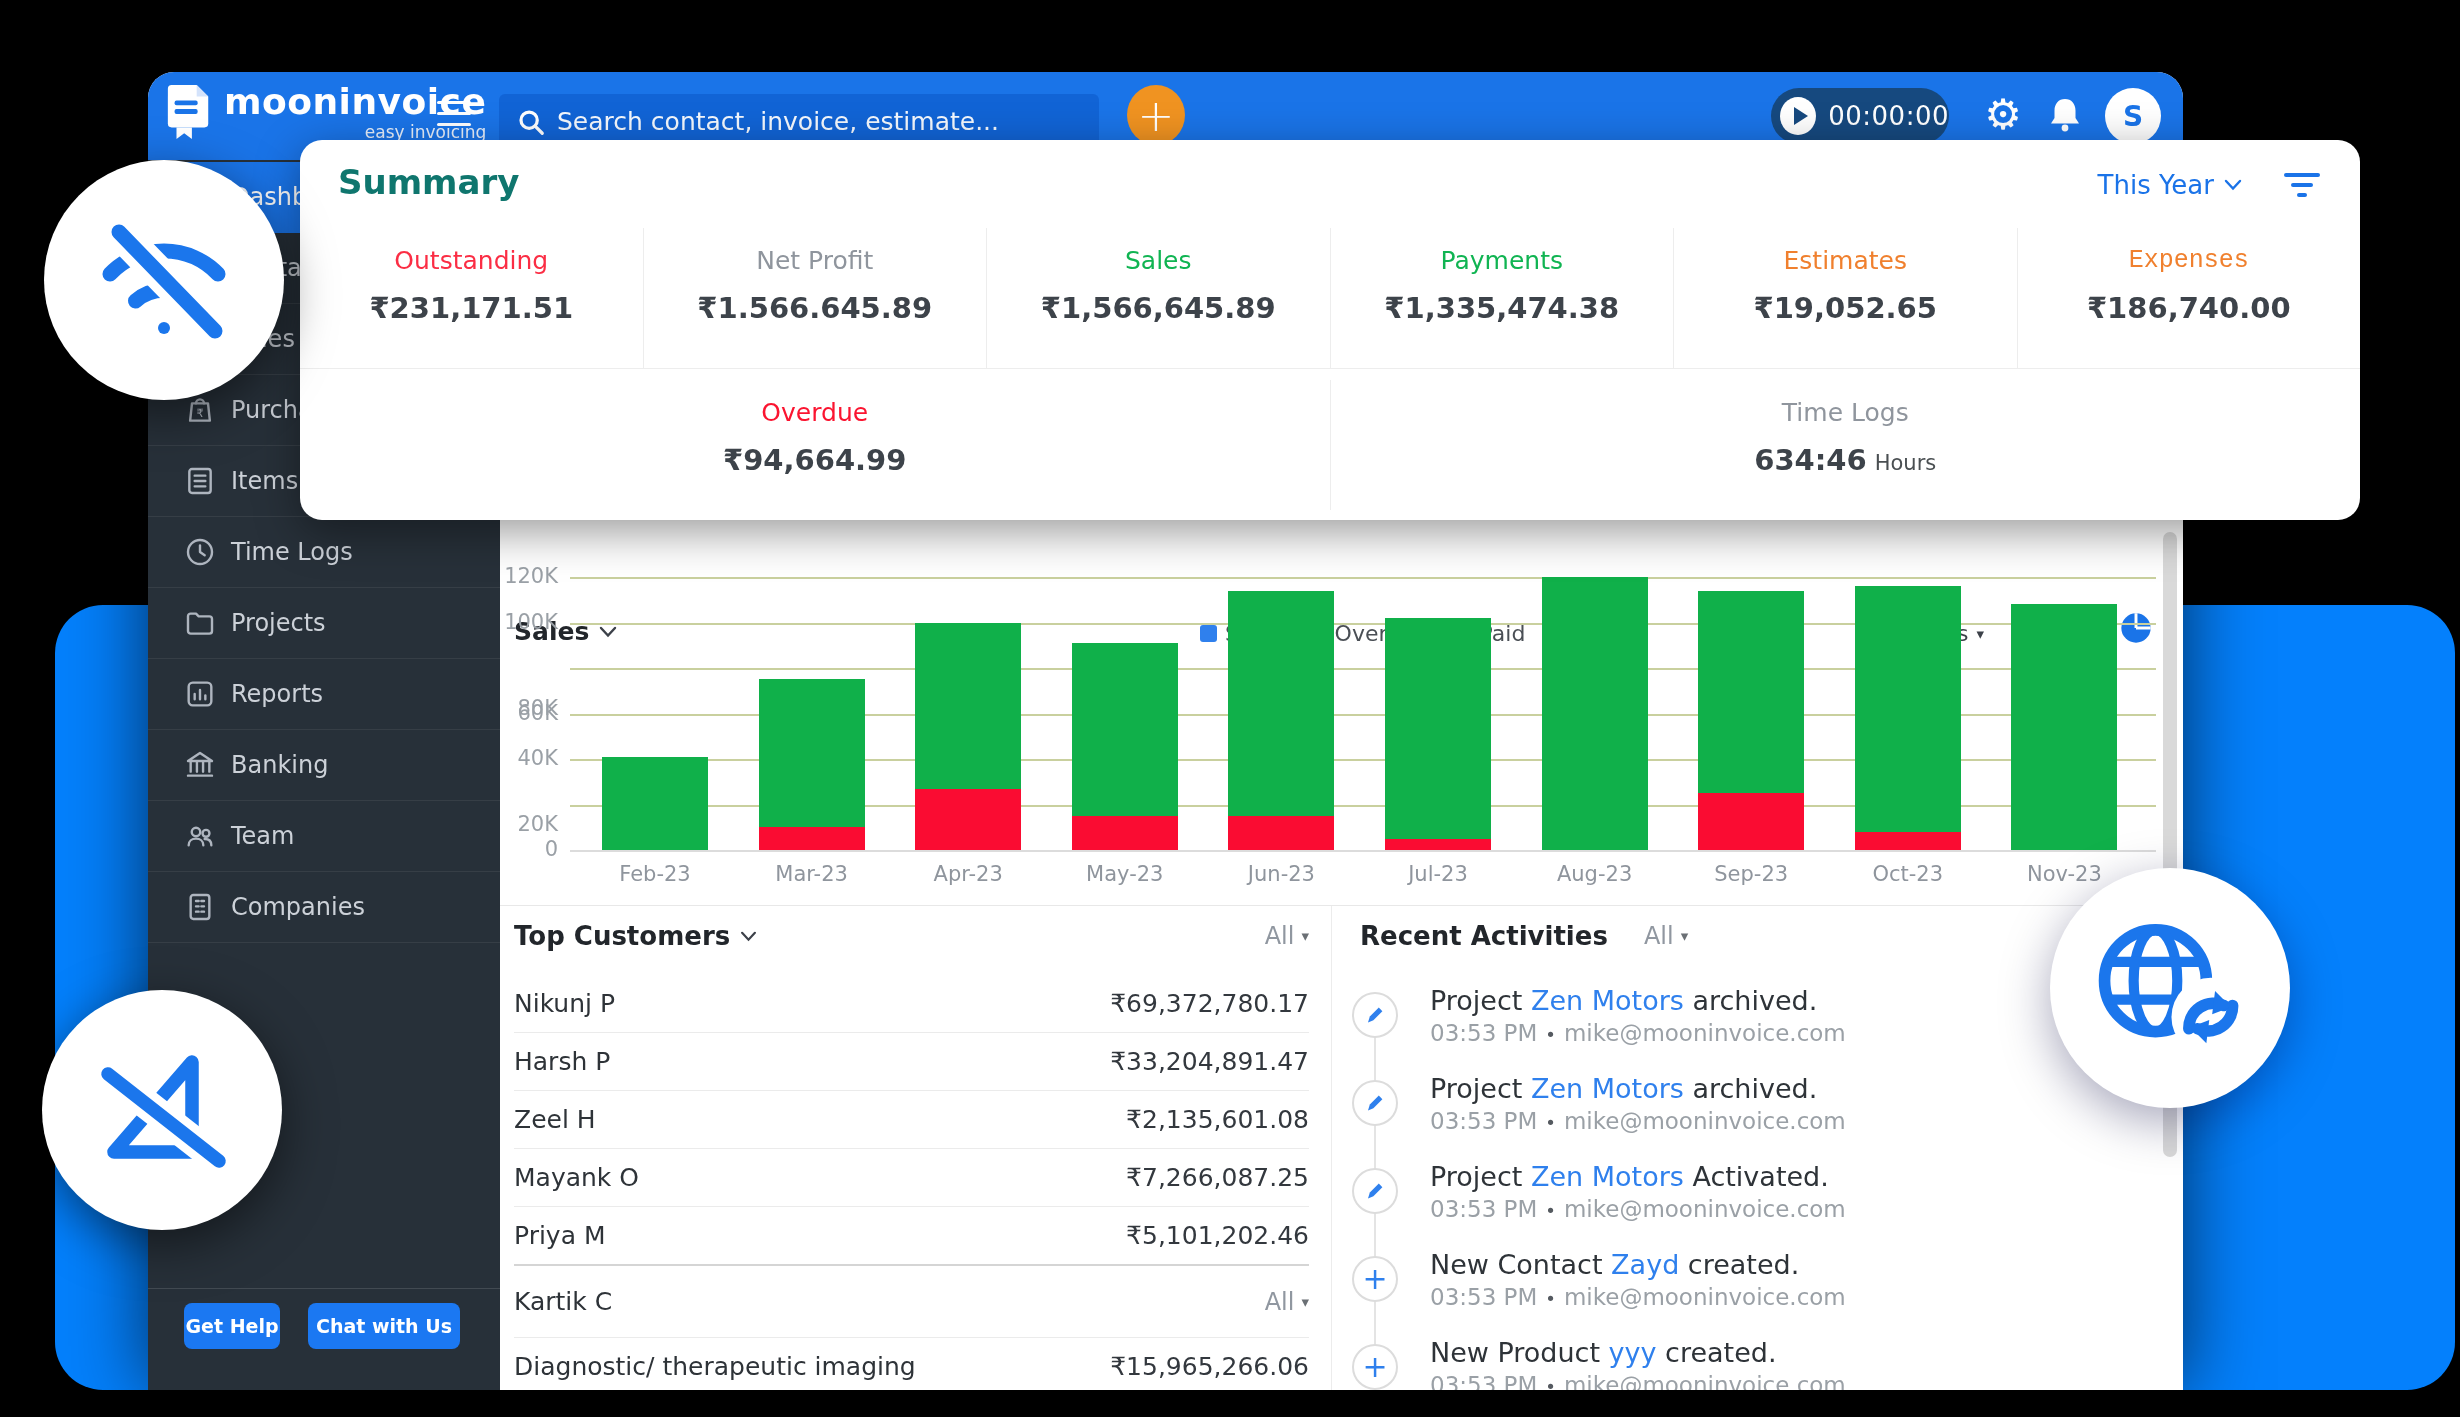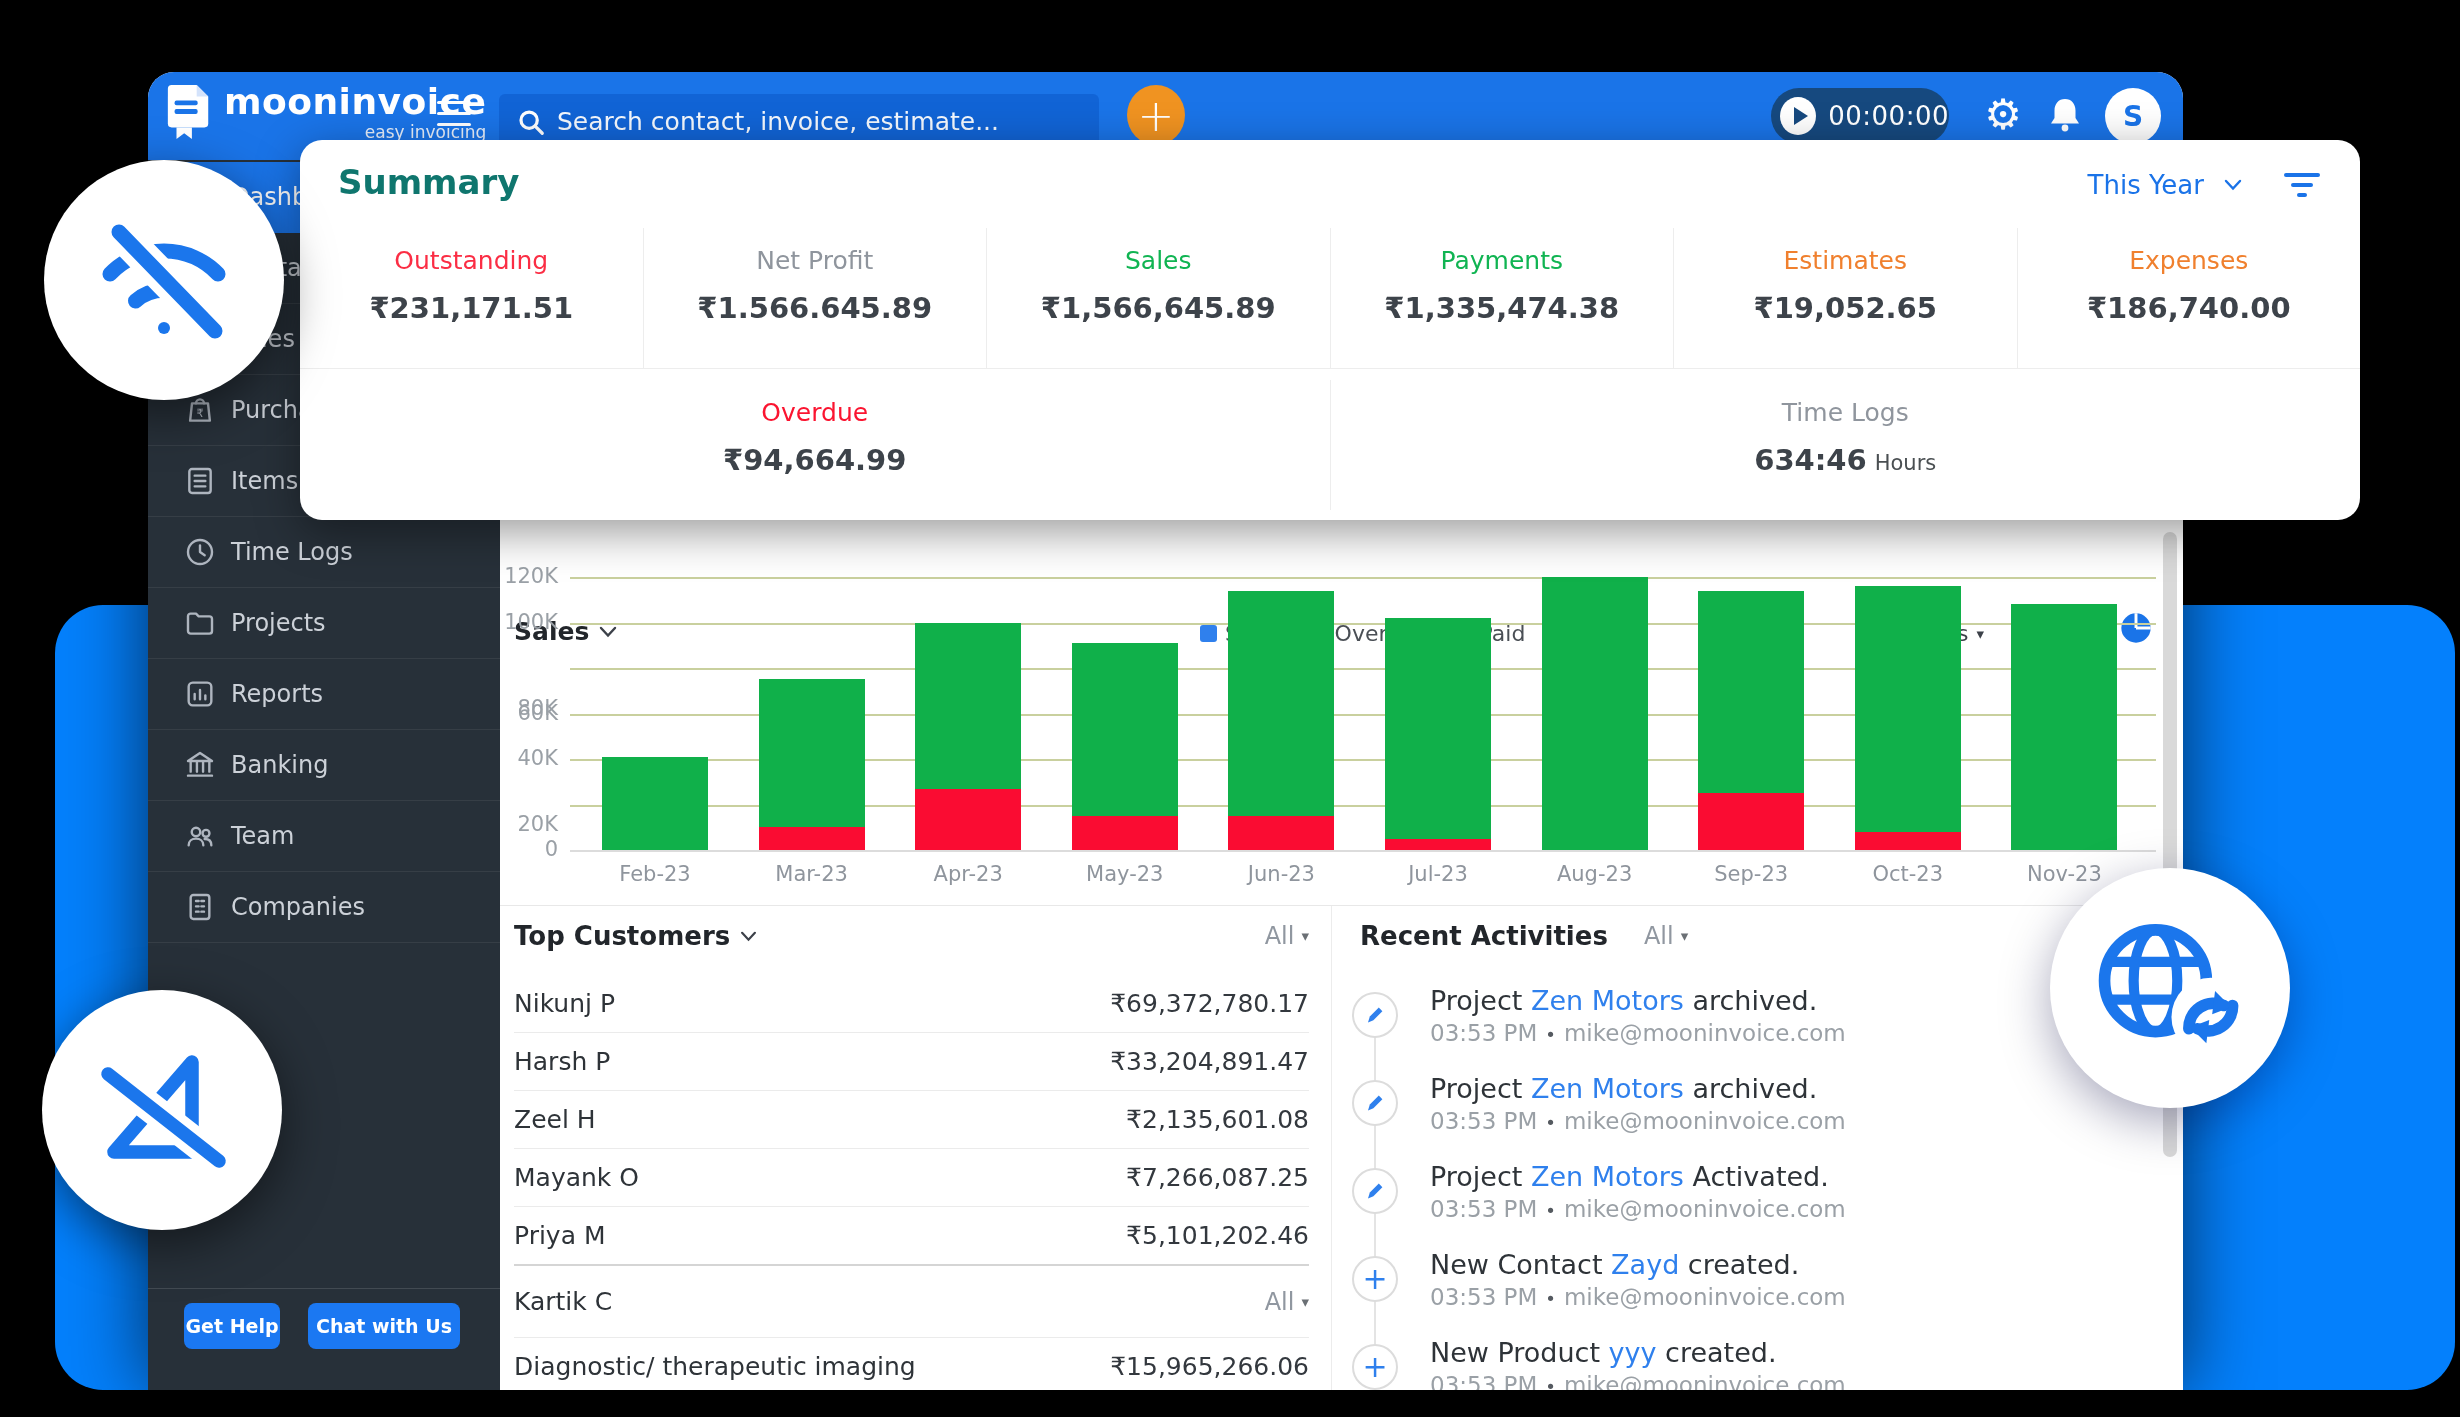--- a/index.html
+++ b/index.html
@@ -114,21 +114,21 @@
   .ra-l2 .dot{color:#555a60;margin:0 8px;font-size:18px}
 
   
   .scrollbar{position:absolute;right:6px;top:460px;width:14px;height:625px;background:#d9d9d9;border-radius:7px;z-index:5;cursor:pointer}
 
   
   .summary-card{position:absolute;left:152px;top:68px;width:2060px;height:380px;background:#fff;
                 border-radius:22px;box-shadow:0 12px 45px rgba(0,0,0,.4);z-index:8;box-sizing:border-box}
   .sum-title{position:absolute;left:38px;top:22px;font-size:34px;font-weight:600;color:#0f766e}
   .period{position:absolute;right:118px;top:30px;font-size:26px;color:#1a73e8;display:flex;
-          align-items:center;gap:20px;cursor:pointer}
+          align-items:center;gap:10px;cursor:pointer}
   .filter-ic{position:absolute;right:38px;top:33px;width:40px;cursor:pointer}
   .filter-ic i{display:block;height:4px;border-radius:2px;background:#1a73e8;margin:0 auto 6px}
   .filter-ic i:nth-child(1){width:36px}.filter-ic i:nth-child(2){width:22px}.filter-ic i:nth-child(3){width:10px}
   .mrow{position:absolute;left:0;width:100%;display:flex}
   .mrow1{top:88px;height:140px}
   .mrow2{top:240px;height:130px}
   .mcell{flex:1;text-align:center;padding-top:18px;box-sizing:border-box}
   .mcell:not(:last-child){border-right:1px solid #ededed}
   .mlabel{font-size:25px;font-weight:500}
   .mvalue{font-size:29px;font-weight:600;color:#3d434a;margin-top:16px}
@@ -489,21 +489,21 @@
         </div>
         <div class="mcell">
           <div class="mlabel" style="color: rgb(16, 180, 82);">Payments</div>
           <div class="mvalue">₹1,335,474.38</div>
         </div>
         <div class="mcell">
           <div class="mlabel" style="color: rgb(240, 128, 46);">Estimates</div>
           <div class="mvalue">₹19,052.65</div>
         </div>
         <div class="mcell">
-          <div class="mlabel" style="color: rgb(240, 128, 46);">Expenses</div>
+          <div class="mlabel" style="color: rgb(240, 128, 46); font-family: Liberation Mono, monospace;">Expenses</div>
           <div class="mvalue">₹186,740.00</div>
         </div>
       </div>
     <div class="row-divider"></div>
     <div class="mrow mrow2">
         <div class="mcell">
           <div class="mlabel" style="color: rgb(251, 20, 48);">Overdue</div>
           <div class="mvalue">₹94,664.99</div>
         </div>
         <div class="mcell">

